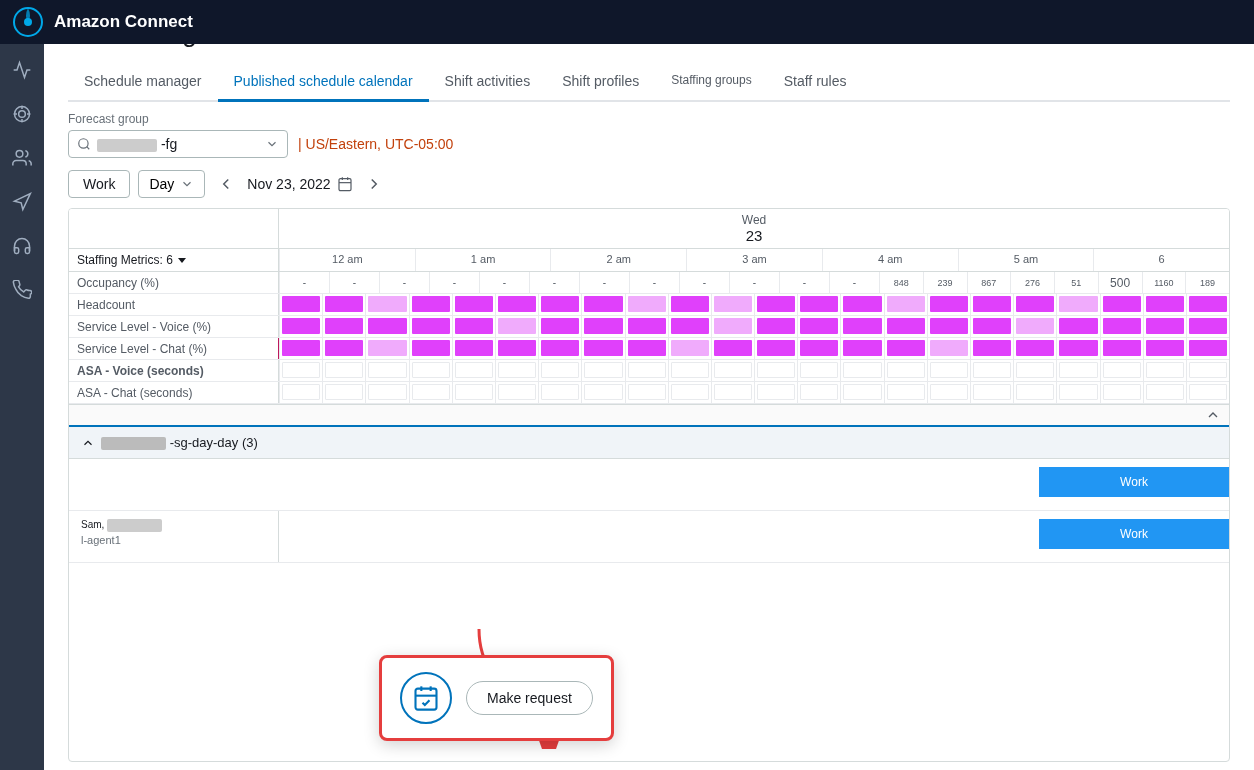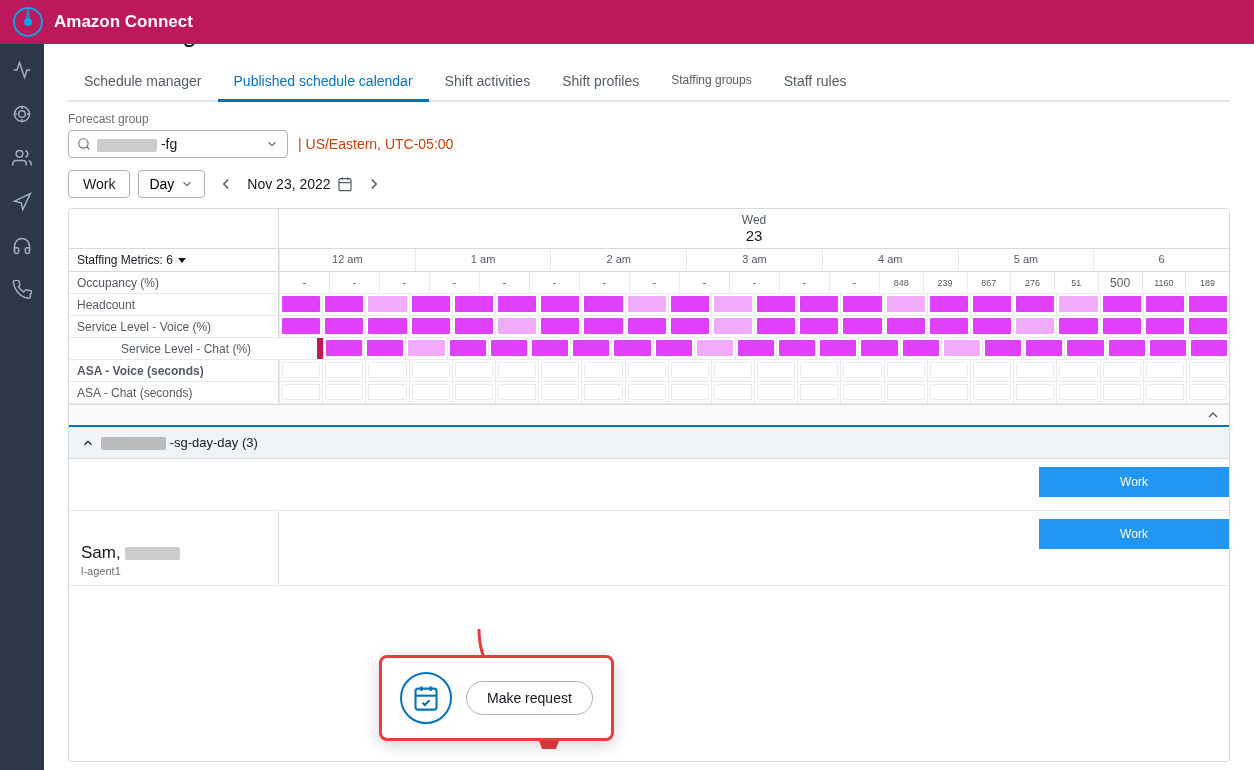--- a/index.html
+++ b/index.html
@@ -1,21 +1,21 @@
 <!DOCTYPE html>
 <html><head>
   <meta charset="utf-8">
   <style>
     * { box-sizing: border-box; margin: 0; padding: 0; }
     body { font-family: -apple-system, BlinkMacSystemFont, 'Segoe UI', Arial, sans-serif; font-size: 14px; background: #f5f5f5; display: flex; height: 770px; overflow: hidden; }
   </style>
 </head>
 <body>
 
-<div style="position:fixed;top:0;left:0;right:0;height:44px;background:#be185d;display:flex;align-items:center;padding:0 12px;z-index:200;">
+<div style="position:fixed;top:0;left:0;right:0;height:44px;background:#0f172a;display:flex;align-items:center;padding:0 12px;z-index:200;">
   <div style="display:flex;align-items:center;gap:10px;">
     <svg width="32" height="32" viewBox="0 0 32 32" fill="none">
       <circle cx="16" cy="16" r="14" stroke="#00a8e8" stroke-width="2" fill="none"></circle>
       <circle cx="16" cy="16" r="4" fill="#00a8e8"></circle>
       <path d="M16 2 Q20 10 16 16 Q12 10 16 2" fill="#00a8e8" opacity="0.7"></path>
     </svg>
     <span style="color:#fff;font-size:17px;font-weight:600;">Amazon Connect</span>
   </div>
 </div>
 
@@ -326,21 +326,21 @@
           <div style="flex:1;min-width:25px;border-left:1px solid #e8eaed;padding:2px;">
               <div style="background:#e040fb;width:100%;height:16px;border-radius:1px;"></div>
             </div>
           <div style="flex:1;min-width:25px;border-left:1px solid #e8eaed;padding:2px;">
               <div style="background:#e040fb;width:100%;height:16px;border-radius:1px;"></div>
             </div>
         </div>
       </div>
 
       <div style="display:flex;border-bottom:1px solid #e8eaed;min-height:22px;">
-        <div style="width:210px;flex-shrink:0;font-size:12px;color:#545b64;border-right:6px solid #be185d;padding:2px 8px;display:flex;align-items:center;margin-left:44px;">Service Level - Chat (%)</div>
+        <div style="width:210px;flex-shrink:0;font-size:12px;color:#545b64;border-right:1px solid #be185d;padding:2px 8px;display:flex;align-items:center;">Service Level - Chat (%)</div>
         <div style="flex:1;display:flex;">
           <div style="flex:1;min-width:25px;border-left:1px solid #e8eaed;padding:2px;">
               <div style="background:#e040fb;width:100%;height:16px;border-radius:1px;"></div>
             </div>
           <div style="flex:1;min-width:25px;border-left:1px solid #e8eaed;padding:2px;">
               <div style="background:#e040fb;width:100%;height:16px;border-radius:1px;"></div>
             </div>
           <div style="flex:1;min-width:25px;border-left:1px solid #e8eaed;padding:2px;">
               <div style="background:#f0abfc;width:100%;height:16px;border-radius:1px;"></div>
             </div>
@@ -569,21 +569,21 @@
 
       <div style="display:flex;align-items:stretch;border-bottom:1px solid #e8eaed;min-height:52px;">
         <div style="flex:1;position:relative;background:#fff;">
 
           <div style="position:absolute;right:0;top:8px;height:30px;width:190px;background:#2196f3;display:flex;align-items:center;justify-content:center;font-size:12px;color:#fff;font-weight:500;">Work</div>
         </div>
       </div>
 
       <div style="display:flex;align-items:stretch;border-bottom:1px solid #e8eaed;min-height:52px;">
         <div style="width:210px;flex-shrink:0;padding:8px 12px;border-right:1px solid #d5dbdb;">
-          <div style="font-size:17px;color:#16191f;font-weight:500;margin-top:24px;">
+          <div style="font-size:10px;color:#16191f;font-weight:500;">
             <span>Sam,</span>
             <span style="background:#ccc;color:transparent;border-radius:2px;display:inline-block;width:55px;height:13px;vertical-align:middle;"></span>
           </div>
           <div style="font-size:11px;color:#687078;margin-top:2px;">
             <span>l-agent1</span>
           </div>
         </div>
         <div style="flex:1;position:relative;background:#fff;">
           <div style="position:absolute;right:0;top:8px;height:30px;width:190px;background:#2196f3;display:flex;align-items:center;justify-content:center;font-size:12px;color:#fff;font-weight:500;">Work</div>
         </div>

